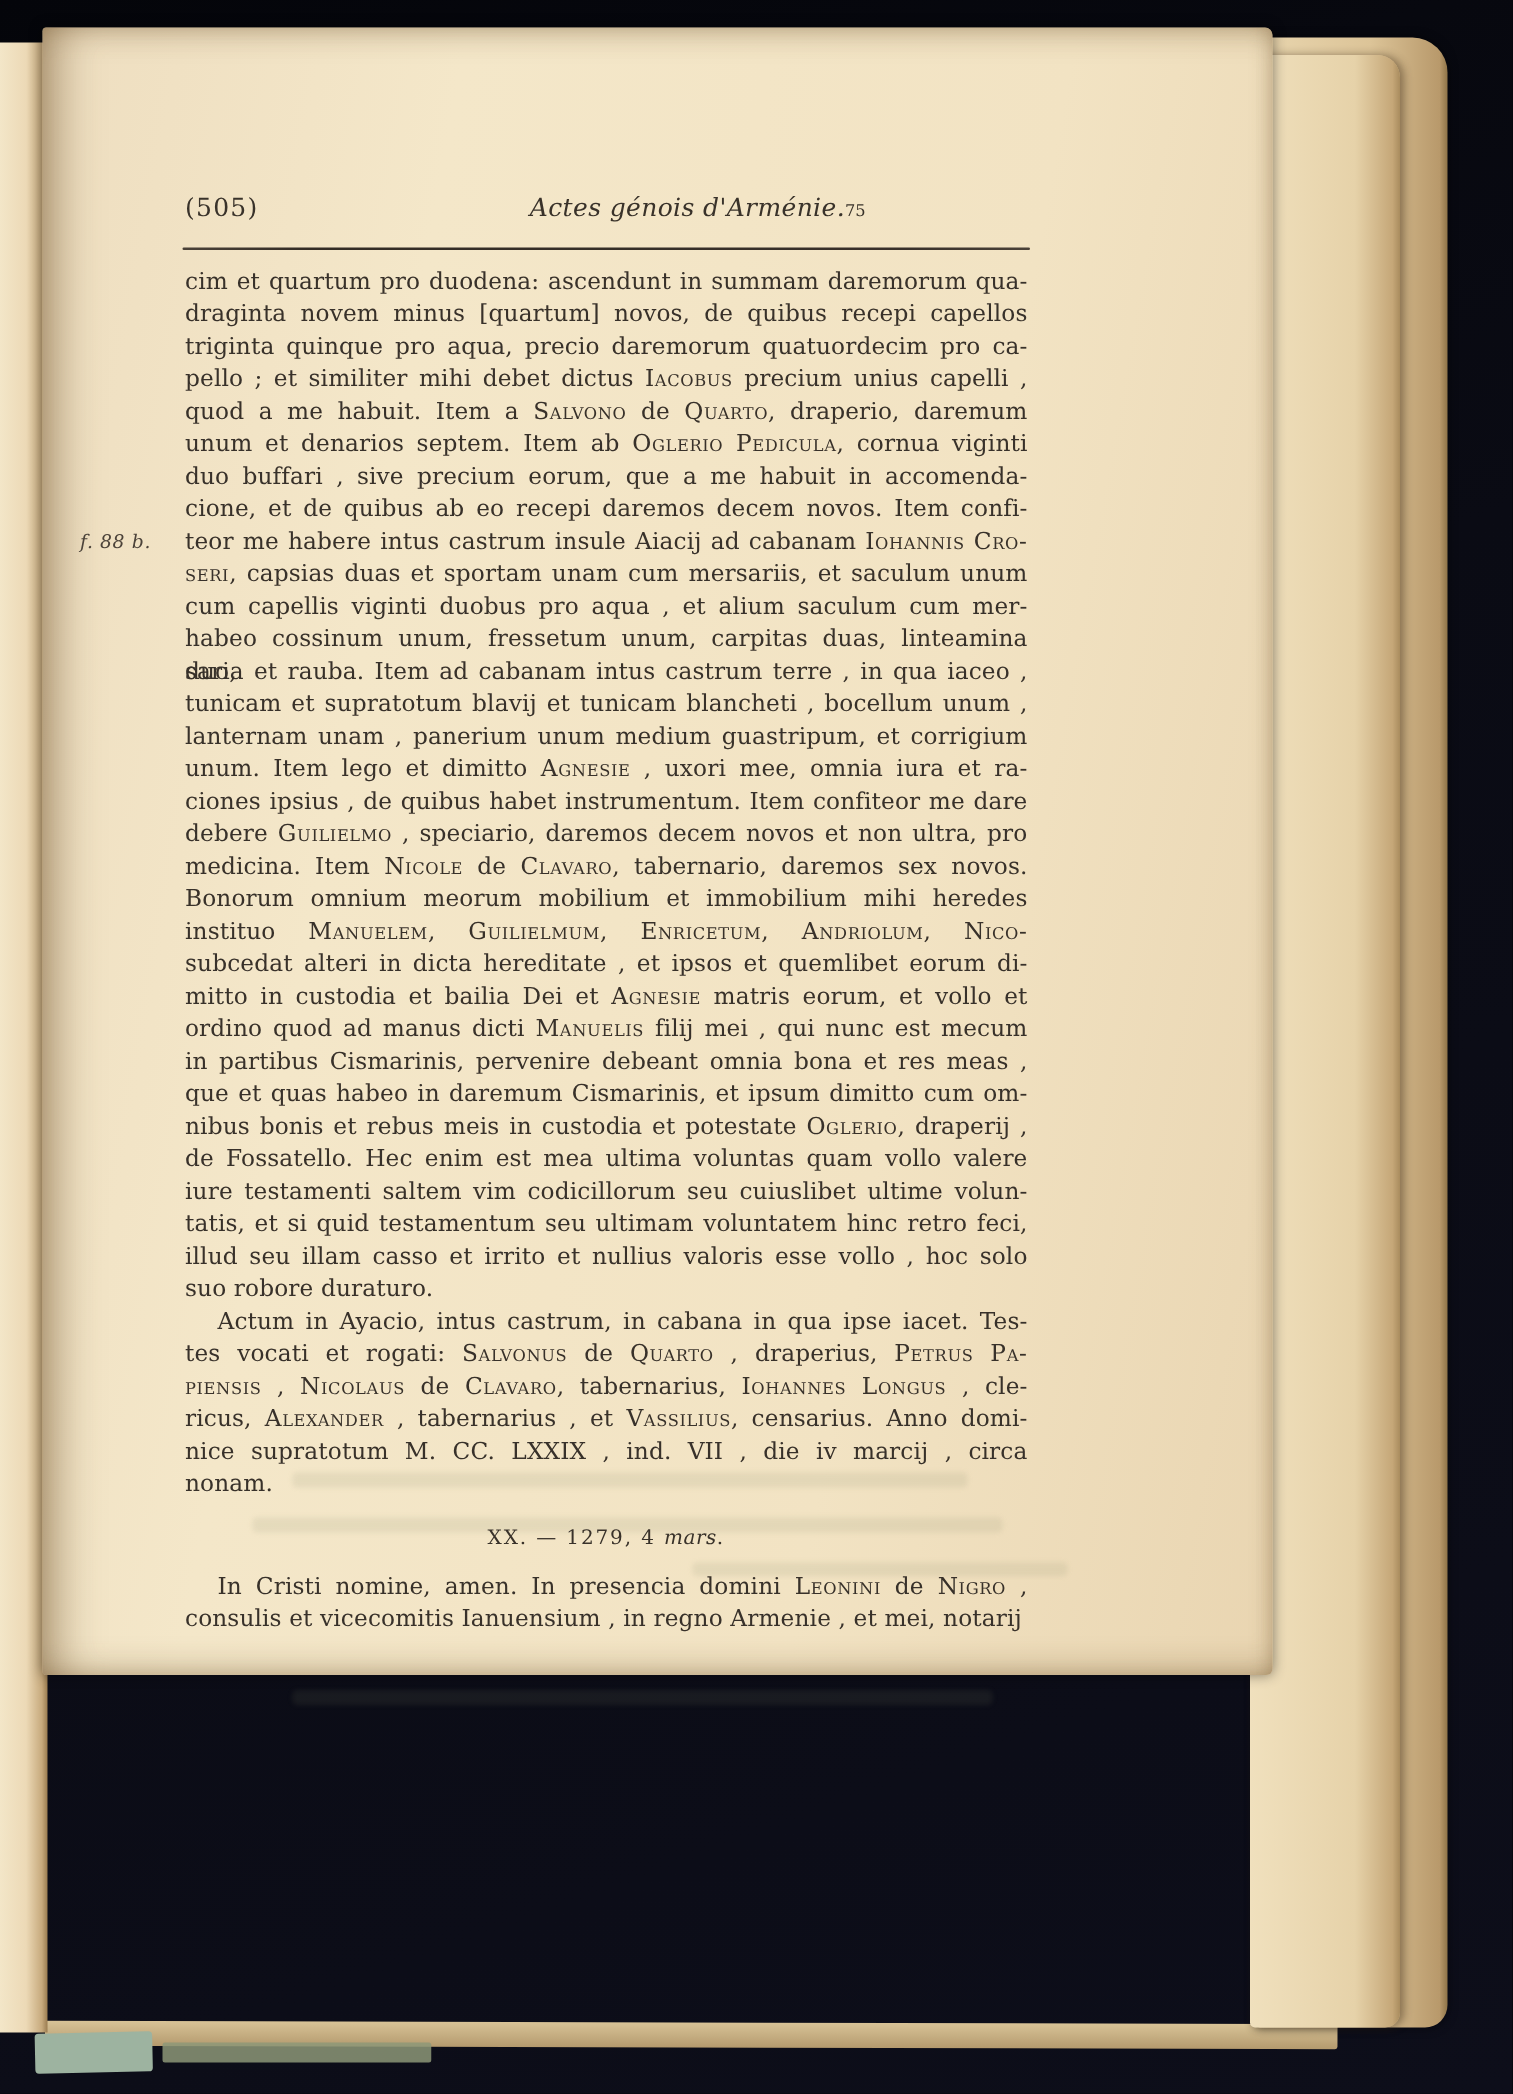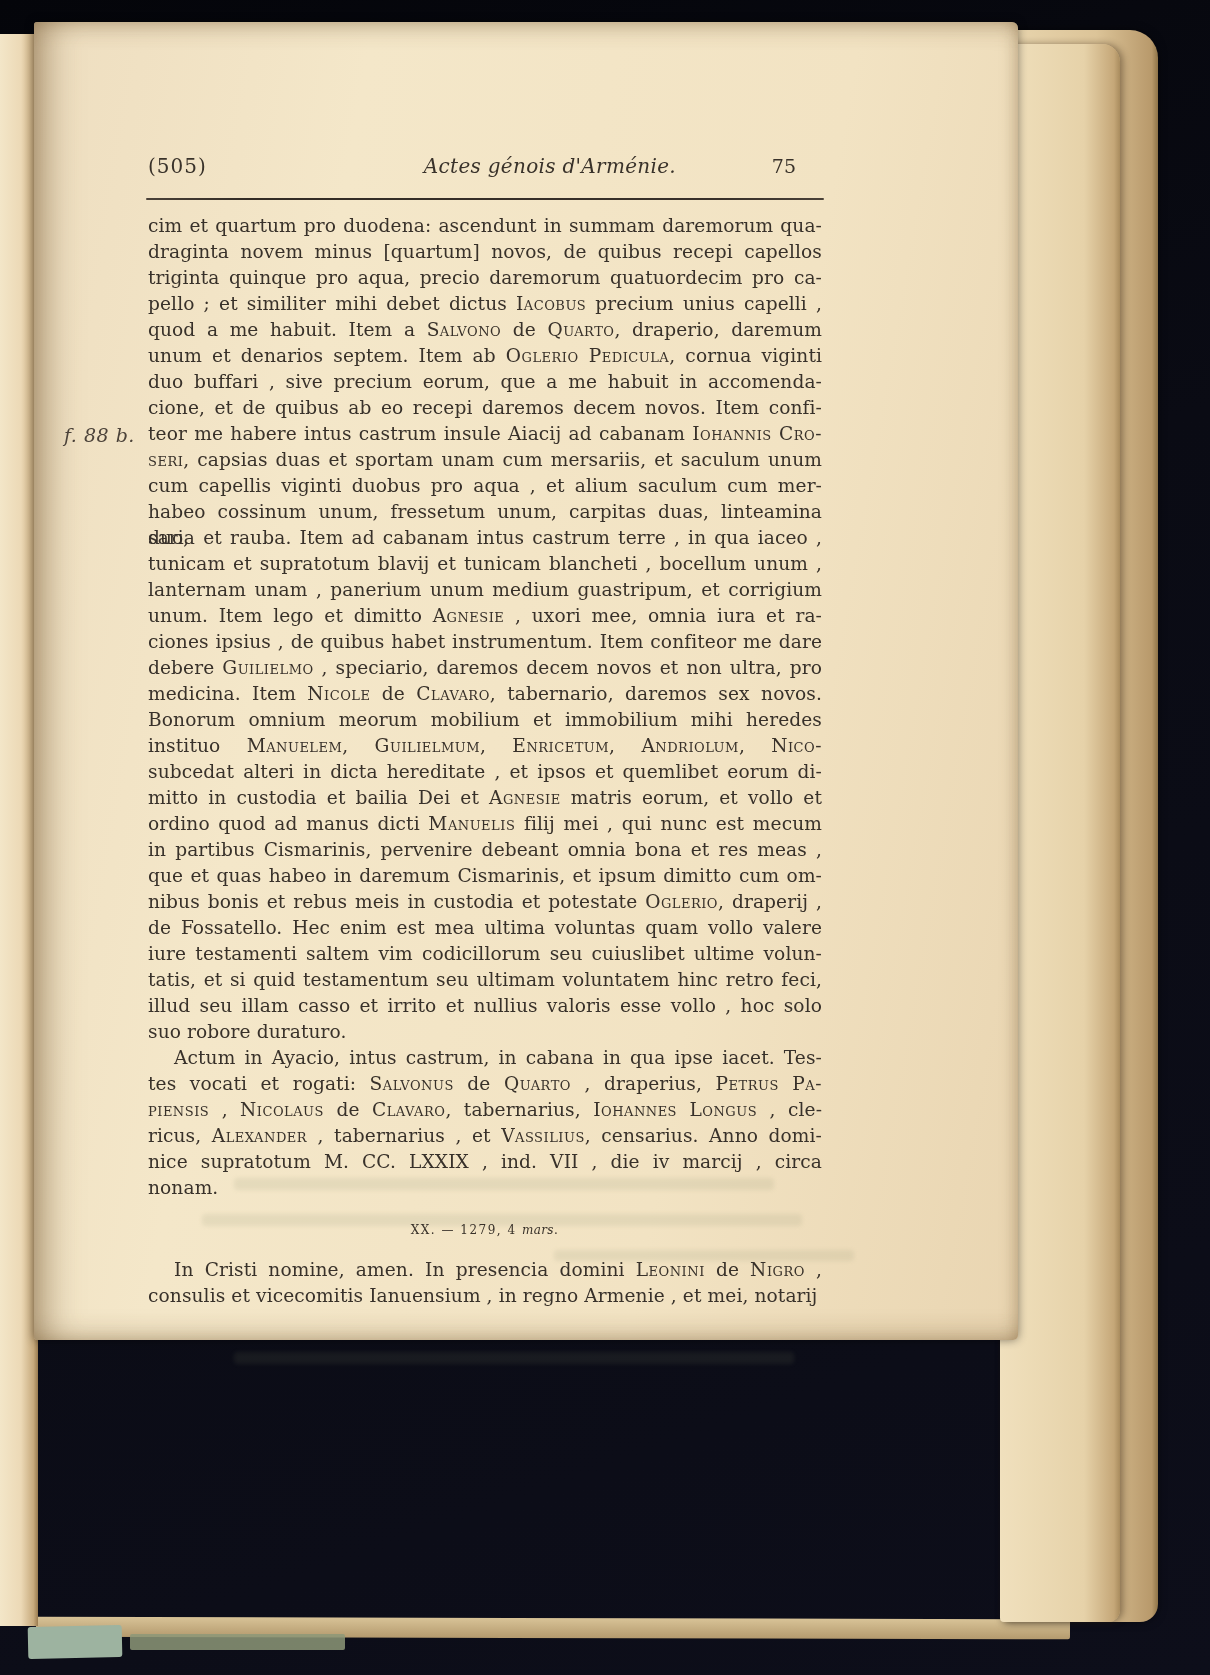--- a/index.html
+++ b/index.html
@@ -37,37 +37,37 @@
   .g1{left:200px;top:1156px;width:540px;height:12px;}
   .g2{left:168px;top:1192px;width:600px;height:12px;}
   .g3{left:230px;top:1228px;width:300px;height:11px;transform:translateX(290px);}
   .g4{left:200px;top:1330px;width:560px;height:12px;}
 
   
   .run-head{position:absolute;left:114px;top:132px;width:676px;display:flex;align-items:baseline;
             color:#39322a;font-size:20px;}
   .folio{width:150px;letter-spacing:1px;}
   .run-title{flex:1;text-align:right;font-style:italic;letter-spacing:.3px;}
-  .page-num{width:120px;text-align:right;padding-right:28px;font-size:19px;}
+  .page-num{width:120px;text-align:left;padding-right:28px;font-size:13px;}
   .head-rule{position:absolute;left:112px;top:176px;width:678px;height:2.4px;
              background:linear-gradient(90deg,#4a4138,#332c25 15%,#38302a 85%,#4a4138);
              border-radius:2px;}
-  .margin-note{position:absolute;left:30px;top:402px;width:80px;font-size:19px;
+  .margin-note{position:absolute;left:30px;top:402px;width:80px;font-size:15px;
                font-style:italic;color:#4c433a;letter-spacing:.5px;}
 
   .text-col{position:absolute;left:114px;top:191px;width:674px;color:#38312a;
             font-size:18.6px;letter-spacing:.1px;}
   .tline{height:26px;line-height:26px;text-align:justify;text-align-last:justify;
          white-space:normal;overflow:visible;}
   .tline.tlast{text-align-last:left;}
   .para.indent-first .tline:first-child{padding-left:26px;}
   .sc{font-variant:small-caps;letter-spacing:.5px;}
 
   .section-heading{margin:16px 0 14px 0;height:26px;line-height:26px;text-align:center;
-                   font-size:12px;letter-spacing:1.5px;color:#39322a;}
+                   font-size:16px;letter-spacing:1.5px;color:#39322a;}
   .section-heading .it{font-style:italic;letter-spacing:.4px;}
 </style>
 </head>
 <body>
 
 <div class="scene">
 
   <div class="bottom-edge"></div>
   <div class="endpaper-a"></div>
   <div class="endpaper-b"></div>

